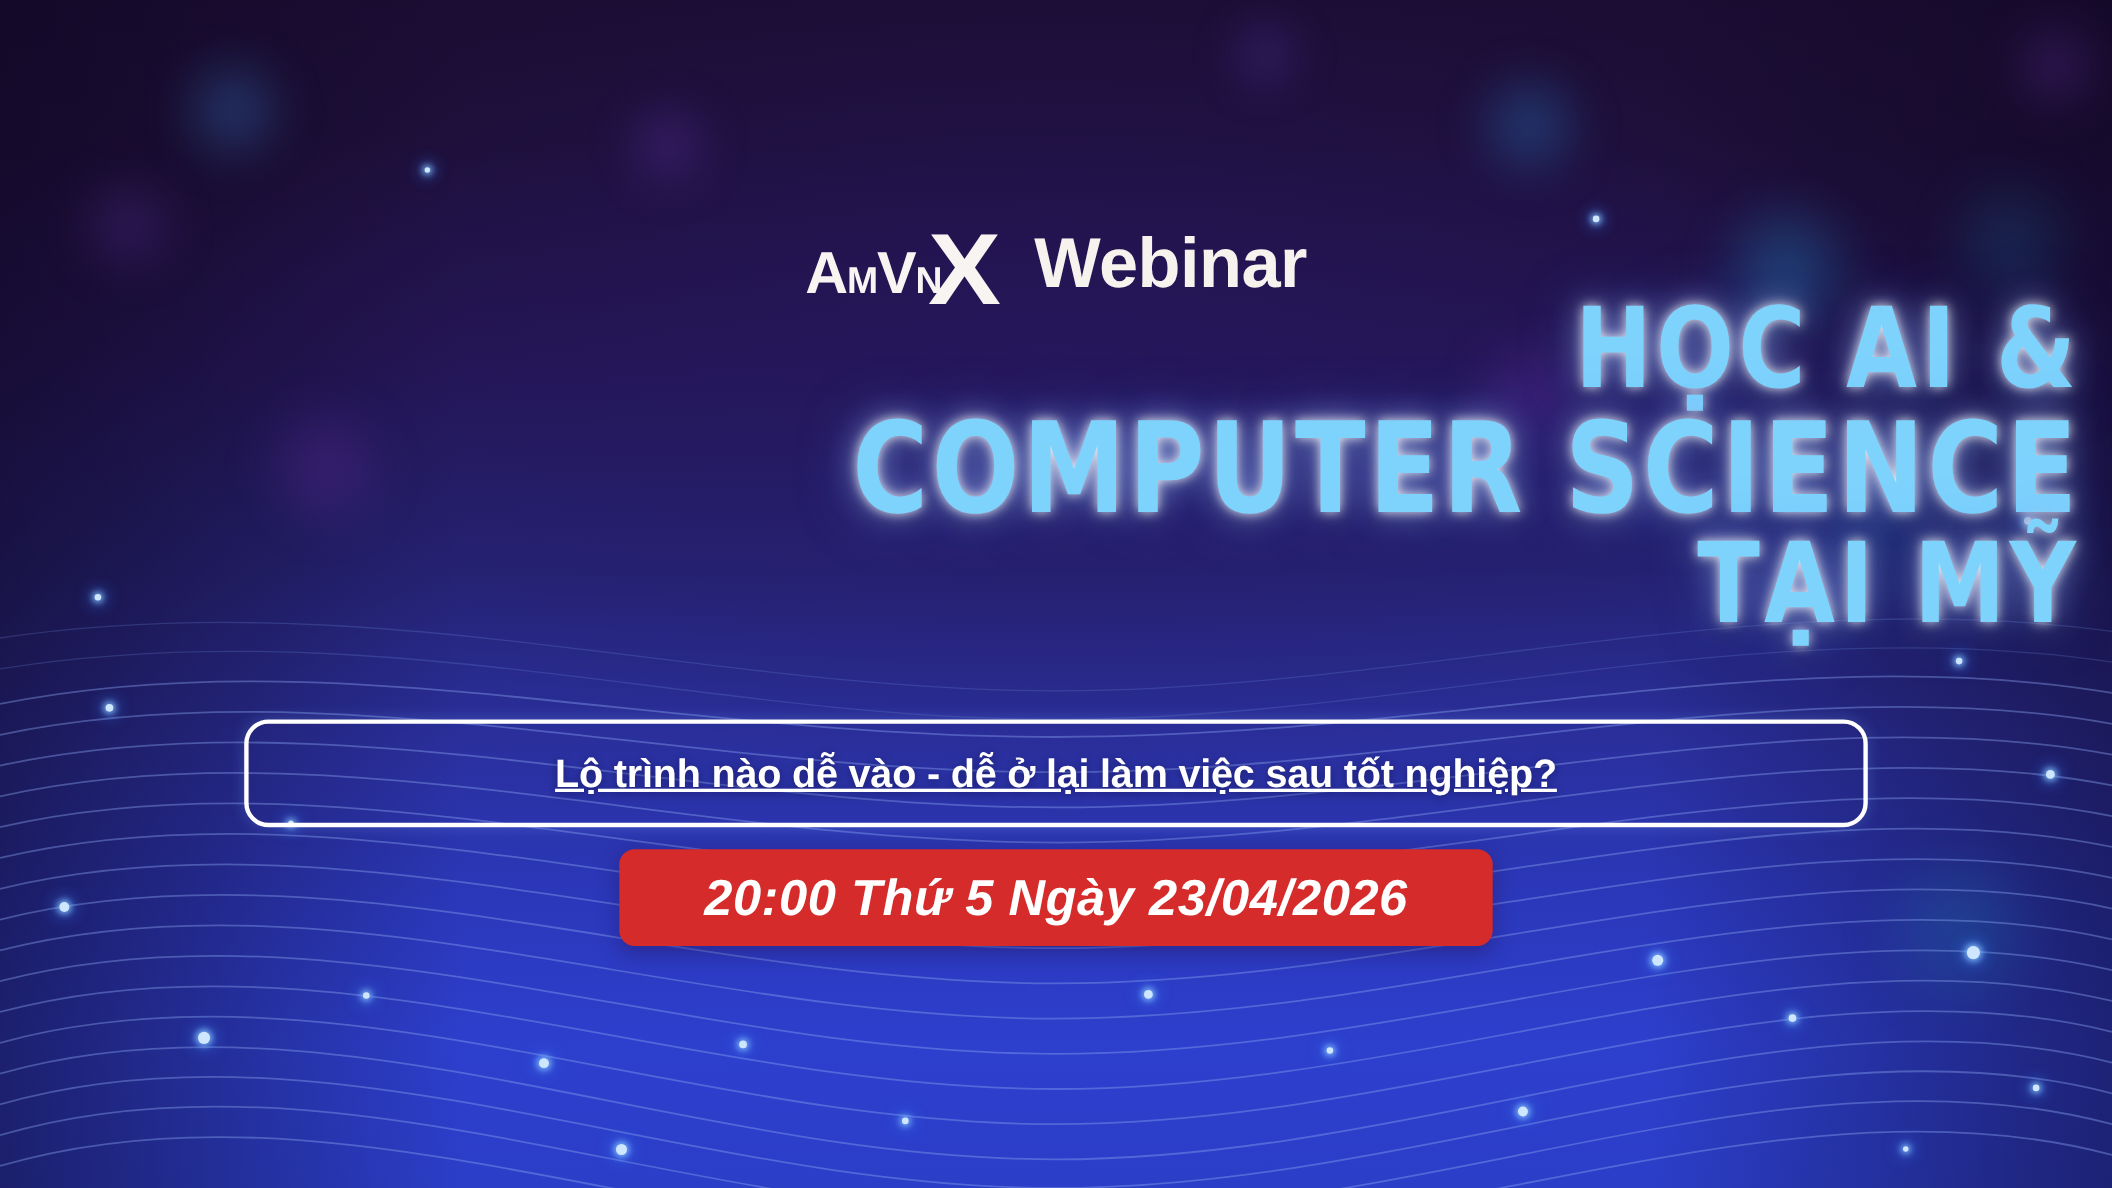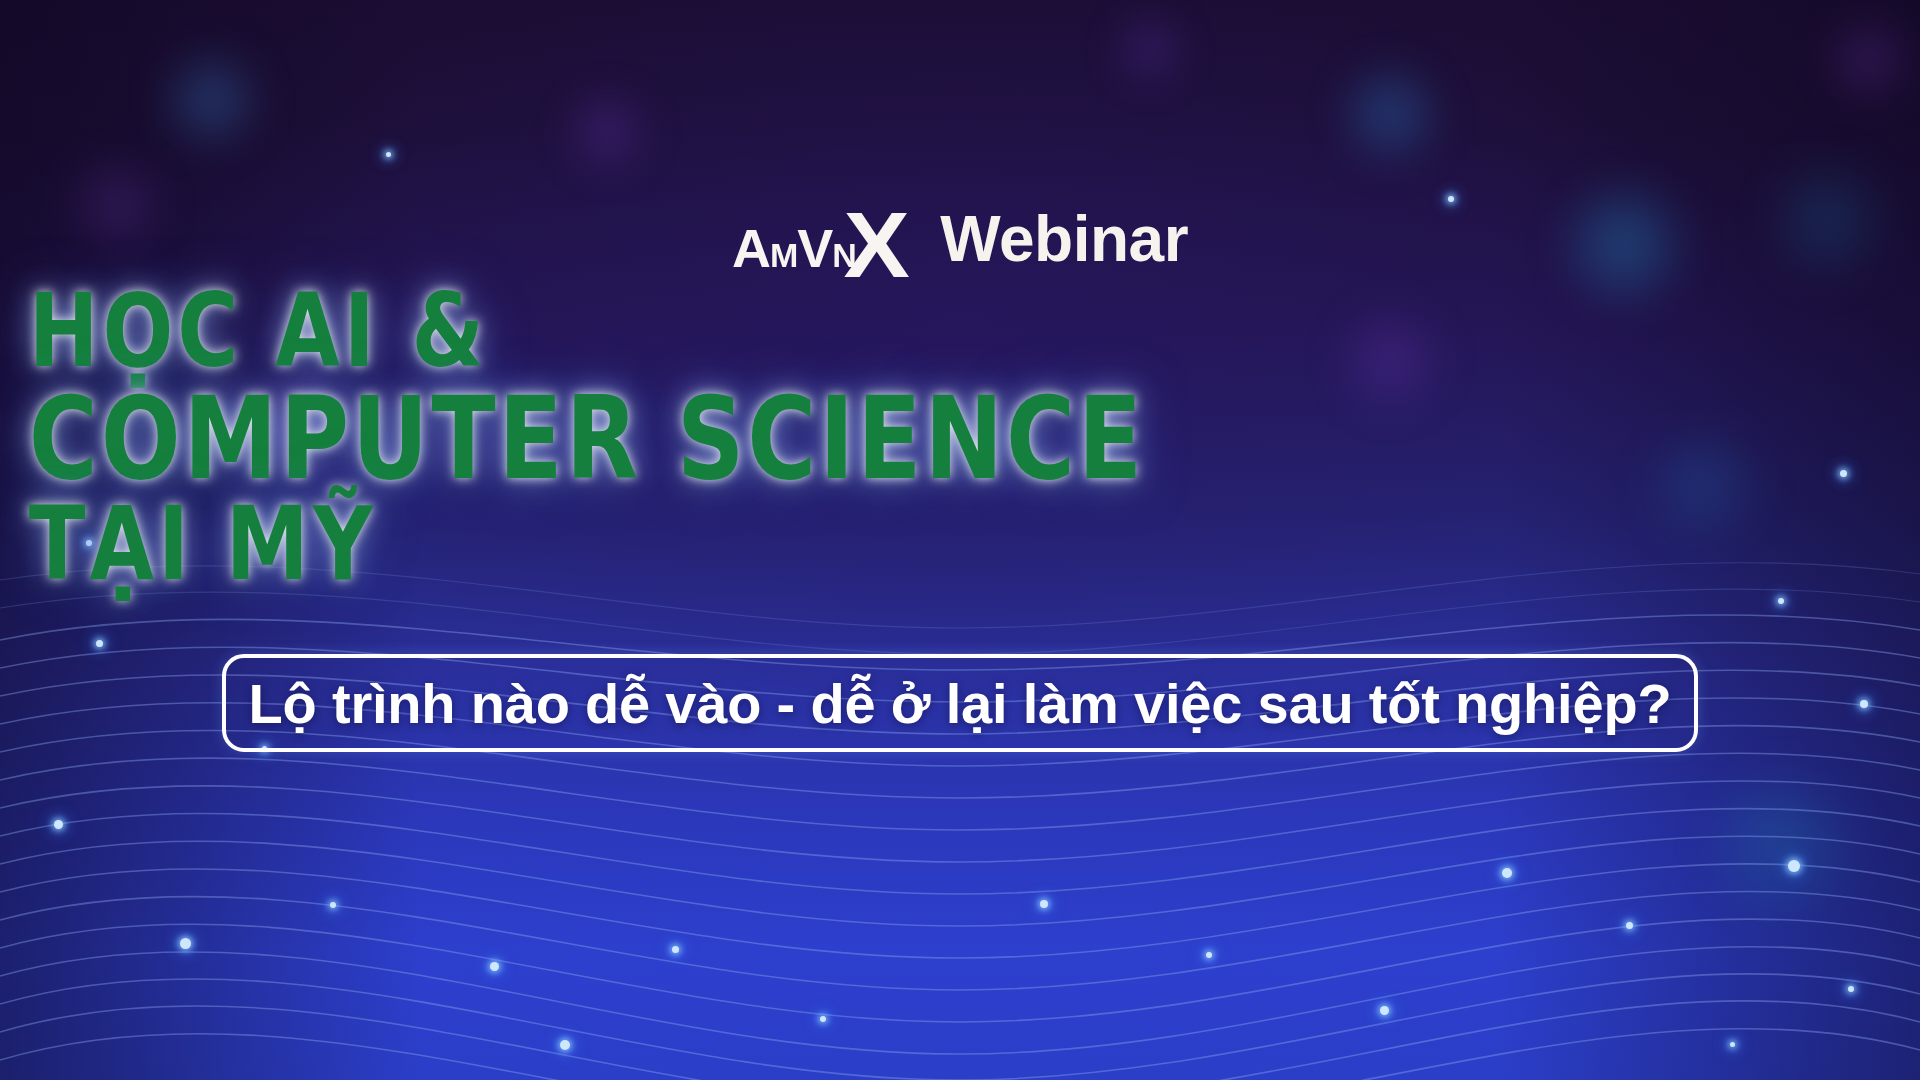--- a/index.html
+++ b/index.html
@@ -66,24 +66,24 @@
     font-size:92px; font-weight:bold; line-height:.7;
     margin-left:-10px; position:relative; top:10px;
     transform:scaleX(1.08);
   }
   .webinar{
     color:#f6f2ee; font-size:64px; font-weight:bold; letter-spacing:-.5px;
   }
 
   
   .headline{
-    position:absolute; left:0; right:0; top:288px;
-    text-align:left;
+    position:absolute; left:0; right:0; top:275px;
+    text-align:right;
     font-family:"DejaVu Sans", sans-serif;
-    color:#15803d;
+    color:#7dd3fc;
     font-weight:bold;
     text-transform:uppercase;
   }
   .hl-line{
     display:block;
     line-height:1.0;
     letter-spacing:4px;
     transform:scaleY(1.18) scaleX(.97);
     text-shadow:
       0 0 10px rgba(255,255,255,.85),
@@ -100,25 +100,26 @@
     position:absolute;
     left:222px; top:654px;
     width:1476px; height:98px;
     border:4px solid #ffffff;
     border-radius:22px;
     display:flex; align-items:center; justify-content:center;
     box-shadow:0 0 14px rgba(120,170,255,.25);
   }
   .sub-text{
     color:#ffffff;
-    font-size:56px;
+    font-size:36px;
     font-weight:bold;
     letter-spacing:-.2px;
     white-space:nowrap;
     text-shadow:0 2px 8px rgba(10,8,50,.45);
+    text-decoration:underline;
   }
 
   
   .date-badge{
     position:absolute;
     left:563px; top:772px;
     width:794px; height:88px;
     background:#d52b2b;
     border-radius:14px;
     display:flex; align-items:center; justify-content:center;
@@ -222,15 +223,18 @@
     <div class="headline">
       <span class="hl-line hl-1">HỌC AI &amp;</span>
       <span class="hl-line hl-2">COMPUTER SCIENCE</span>
       <span class="hl-line hl-3">TẠI MỸ</span>
     </div>
 
     <div class="sub-box">
       <span class="sub-text">Lộ trình nào dễ vào - dễ ở lại làm việc sau tốt nghiệp?</span>
     </div>
 
+    <div class="date-badge">
+      <span class="date-text">20:00 Thứ 5 Ngày 23/04/2026</span>
+    </div>
 
   </div>
 </div>
 
 </body></html>

